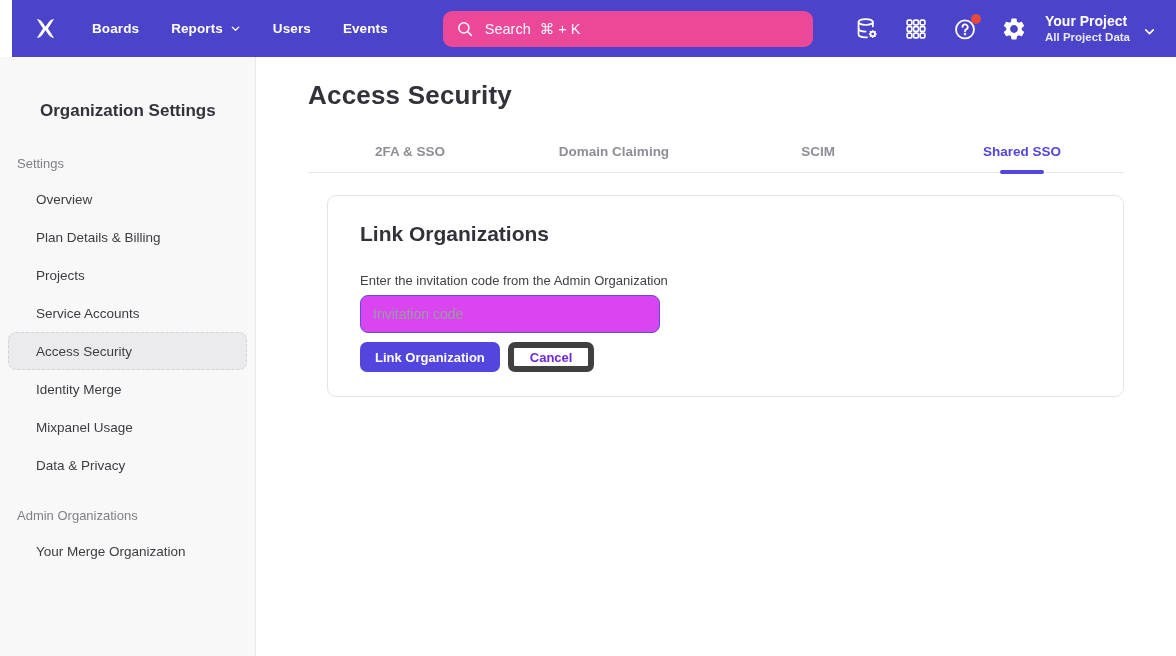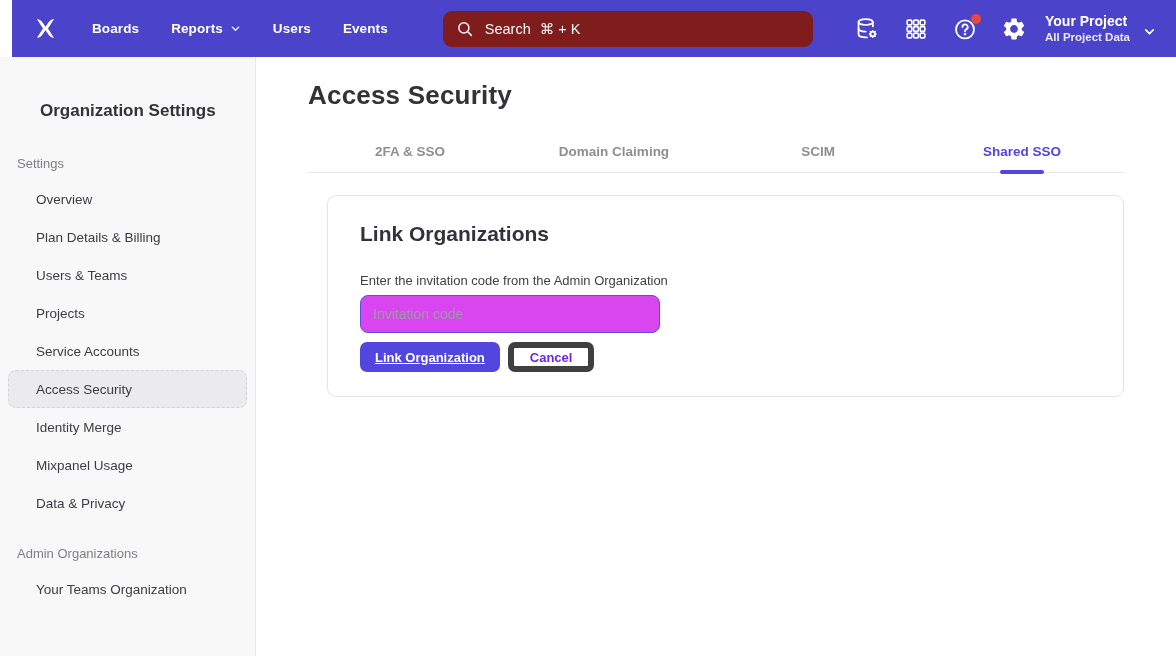--- a/index.html
+++ b/index.html
@@ -8,21 +8,21 @@
 
   
   .topbar { height:57px; background:#4b44cb; display:flex; align-items:center; padding:0 20px;margin-left:12px; }
   .logo { width:27px; height:27px; margin-right:33px; flex:0 0 auto; cursor:pointer; }
   .logo svg { width:100%; height:100%; display:block; }
   .topnav { display:flex; align-items:center; gap:32px; }
   .nav-item { color:#fff; font-size:13.5px; font-weight:600; letter-spacing:.1px;
               display:flex; align-items:center; gap:7px; cursor:pointer; white-space:nowrap; }
   .nav-item svg { width:11px; height:11px; }
 
-  .search { margin-left:55px; width:370px; height:36px; background:#7f1d1d; border-radius:9px;
+  .search { margin-left:55px; width:370px; height:36px; background:#ec4899; border-radius:9px;
             display:flex; align-items:center; padding:0 13px; gap:11px; cursor:text; }
   .search svg { width:18px; height:18px; flex:0 0 auto; }
   .search-text { color:rgba(255,255,255,.96); font-size:14.5px; display:flex; gap:9px; }
 
   .icon-group { margin-left:auto; display:flex; align-items:center; gap:23px; }
   .icon-btn { width:26px; height:26px; position:relative; cursor:pointer; }
   .icon-btn svg { width:100%; height:100%; display:block; }
   .badge-dot { position:absolute; top:-2px; right:-3px; width:10px; height:10px;
                border-radius:50%; background:#e5483d; }
 
@@ -60,21 +60,21 @@
           padding:26px 32px 24px;margin-left:19px; }
   .card-title { font-size:21px; font-weight:700; color:#32323a; }
   .field-label { display:block; margin-top:27px; font-size:13px; color:#3f3f46; }
   .invite-input { margin-top:7px; width:300px; height:38px; border:1.5px solid #5a4ee6;
           border-radius:8px; background:#d946ef; padding:0 12px; font-size:14px; color:#3c3c43;
           font-family:Liberation Sans, sans-serif; outline:none; display:block; }
   .invite-input::placeholder { color:#9b9ba3; }
   .btn-row { margin-top:9px; display:flex; gap:8px; align-items:center; }
   .btn { height:30px; border-radius:7px; font-size:13px; font-weight:600; cursor:pointer;
          font-family:"Liberation Sans","DejaVu Sans",sans-serif; }
-  .btn-primary { background:#5246df; color:#fff; border:none; padding:0 15px;text-decoration:underline; }
+  .btn-primary { background:#5246df; color:#fff; border:none; padding:0 15px; }
   .btn-secondary { background:#fff; color:#6d28d9; border:6px solid #404040; padding:0 16px; }
 </style>
 </head>
 <body>
 
 <header class="topbar">
   <div class="logo">
     <svg viewBox="0 0 24 24">
       <path fill="#ffffff" d="M4.3 3.6 C7.1 3.6 8.7 5.5 10.3 7.9 L12 10.4 L13.7 7.9 C15.3 5.5 16.9 3.6 19.7 3.6 C17.7 6.4 16.4 8.7 14.8 11.1 L14.2 12 L14.8 12.9 C16.4 15.3 17.7 17.6 19.7 20.4 C16.9 20.4 15.3 18.5 13.7 16.1 L12 13.6 L10.3 16.1 C8.7 18.5 7.1 20.4 4.3 20.4 C6.3 17.6 7.6 15.3 9.2 12.9 L9.8 12 L9.2 11.1 C7.6 8.7 6.3 6.4 4.3 3.6 Z"></path>
     </svg>
@@ -160,30 +160,29 @@
 </header>
 
 <div class="shell">
 
   <aside class="sidebar">
     <div class="sidebar-title">Organization Settings</div>
 
     <div class="section-label">Settings</div>
     <div class="side-item">Overview</div>
     <div class="side-item">Plan Details &amp; Billing</div>
-    <div class="side-item">Users &amp; Teams</div>
     <div class="side-item">Projects</div>
     <div class="side-item">Service Accounts</div>
     <div class="side-item active">Access Security</div>
     <div class="side-item">Identity Merge</div>
     <div class="side-item">Mixpanel Usage</div>
     <div class="side-item">Data &amp; Privacy</div>
 
     <div class="section-label second">Admin Organizations</div>
-    <div class="side-item">Your Teams Organization</div>
+    <div class="side-item">Your Merge Organization</div>
   </aside>
 
   <main class="main">
     <h1 class="page-title">Access Security</h1>
 
     <div class="tabs">
       <div class="tab">2FA &amp; SSO</div>
       <div class="tab">Domain Claiming</div>
       <div class="tab">SCIM</div>
       <div class="tab active">Shared SSO</div>

